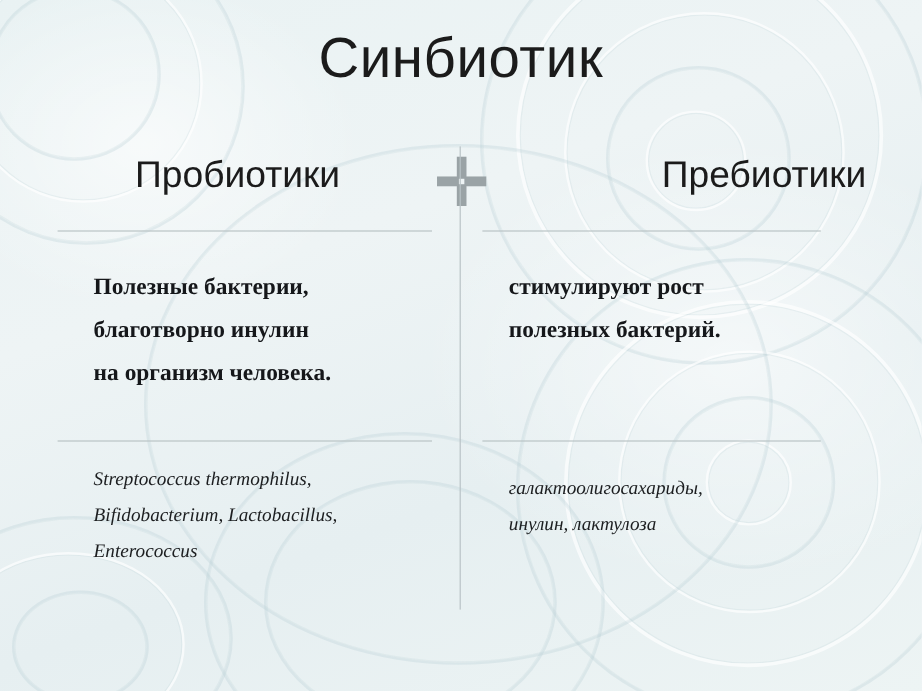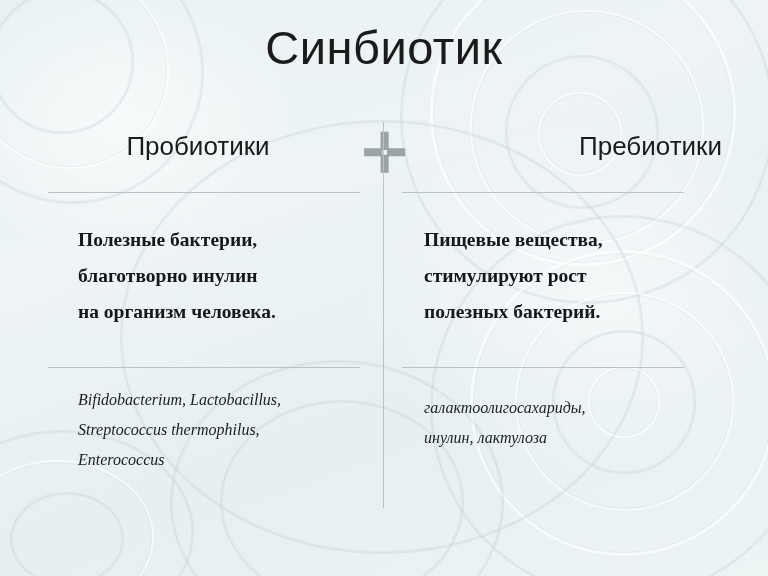--- a/index.html
+++ b/index.html
@@ -52,21 +52,21 @@
   }
 
   .col {
     position: absolute;
     top: 125px;
   }
   .col-left { left: 48px; width: 300px; }
   .col-right { left: 402px; width: 320px; }
 
   .col-head {
-    font-size: 26px;
+    font-size: 31px;
     color: #1b1b1b;
     height: 42px;
     line-height: 42px;
   }
   .col-left .col-head { text-align: center; }
   .col-right .col-head { text-align: right; padding-left: 16px; }
 
   .rule {
     position: absolute;
     height: 0;
@@ -170,28 +170,27 @@
   <div class="rule rule-mid-right"></div>
   <div class="vline"></div>
 
   <div class="body-text body-left">
     <span class="line">Полезные бактерии,</span>
     <span class="line">благотворно инулин</span>
     <span class="line">на организм человека.</span>
   </div>
 
   <div class="body-text body-right">
-    <span class="line">Пищевые вещества,</span>
     <span class="line">стимулируют рост</span>
     <span class="line">полезных бактерий.</span>
   </div>
 
   <div class="examples ex-left">
+    <span class="line">Streptococcus thermophilus,</span>
     <span class="line">Bifidobacterium, Lactobacillus,</span>
-    <span class="line">Streptococcus thermophilus,</span>
     <span class="line">Enterococcus</span>
   </div>
 
   <div class="examples ex-right">
     <span class="line">галактоолигосахариды,</span>
     <span class="line">инулин, лактулоза</span>
   </div>
 
 </div>
 

